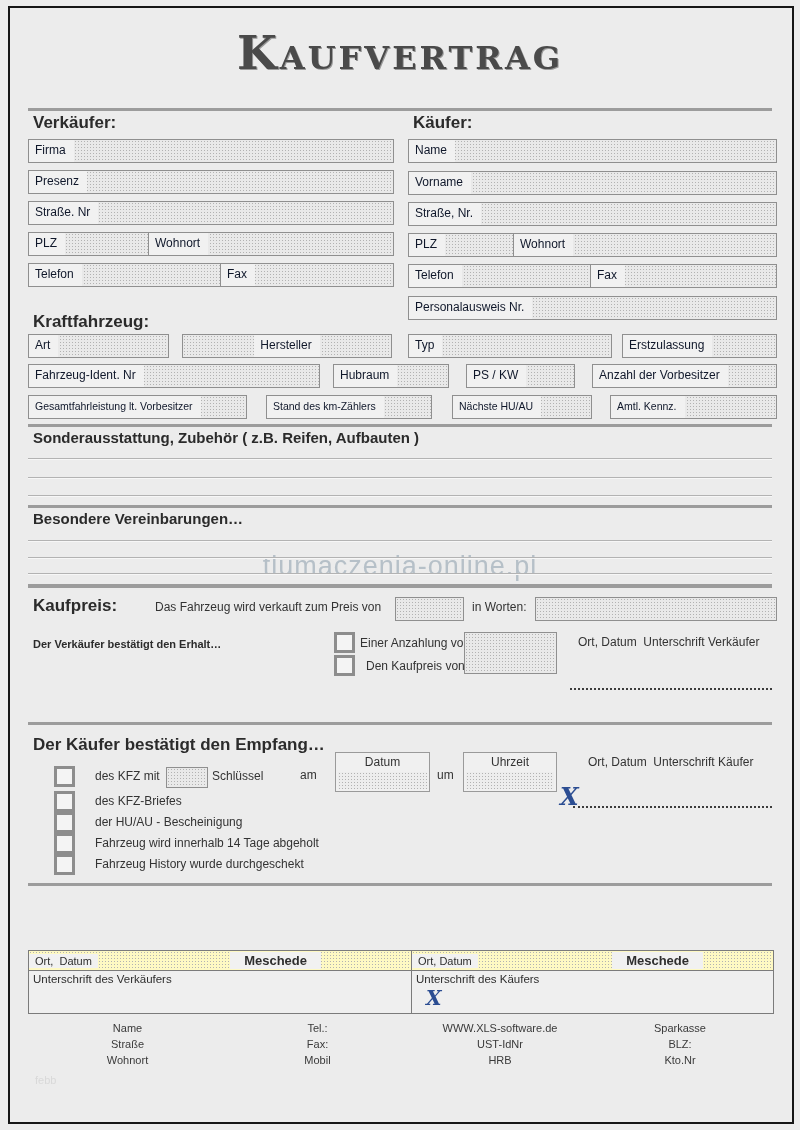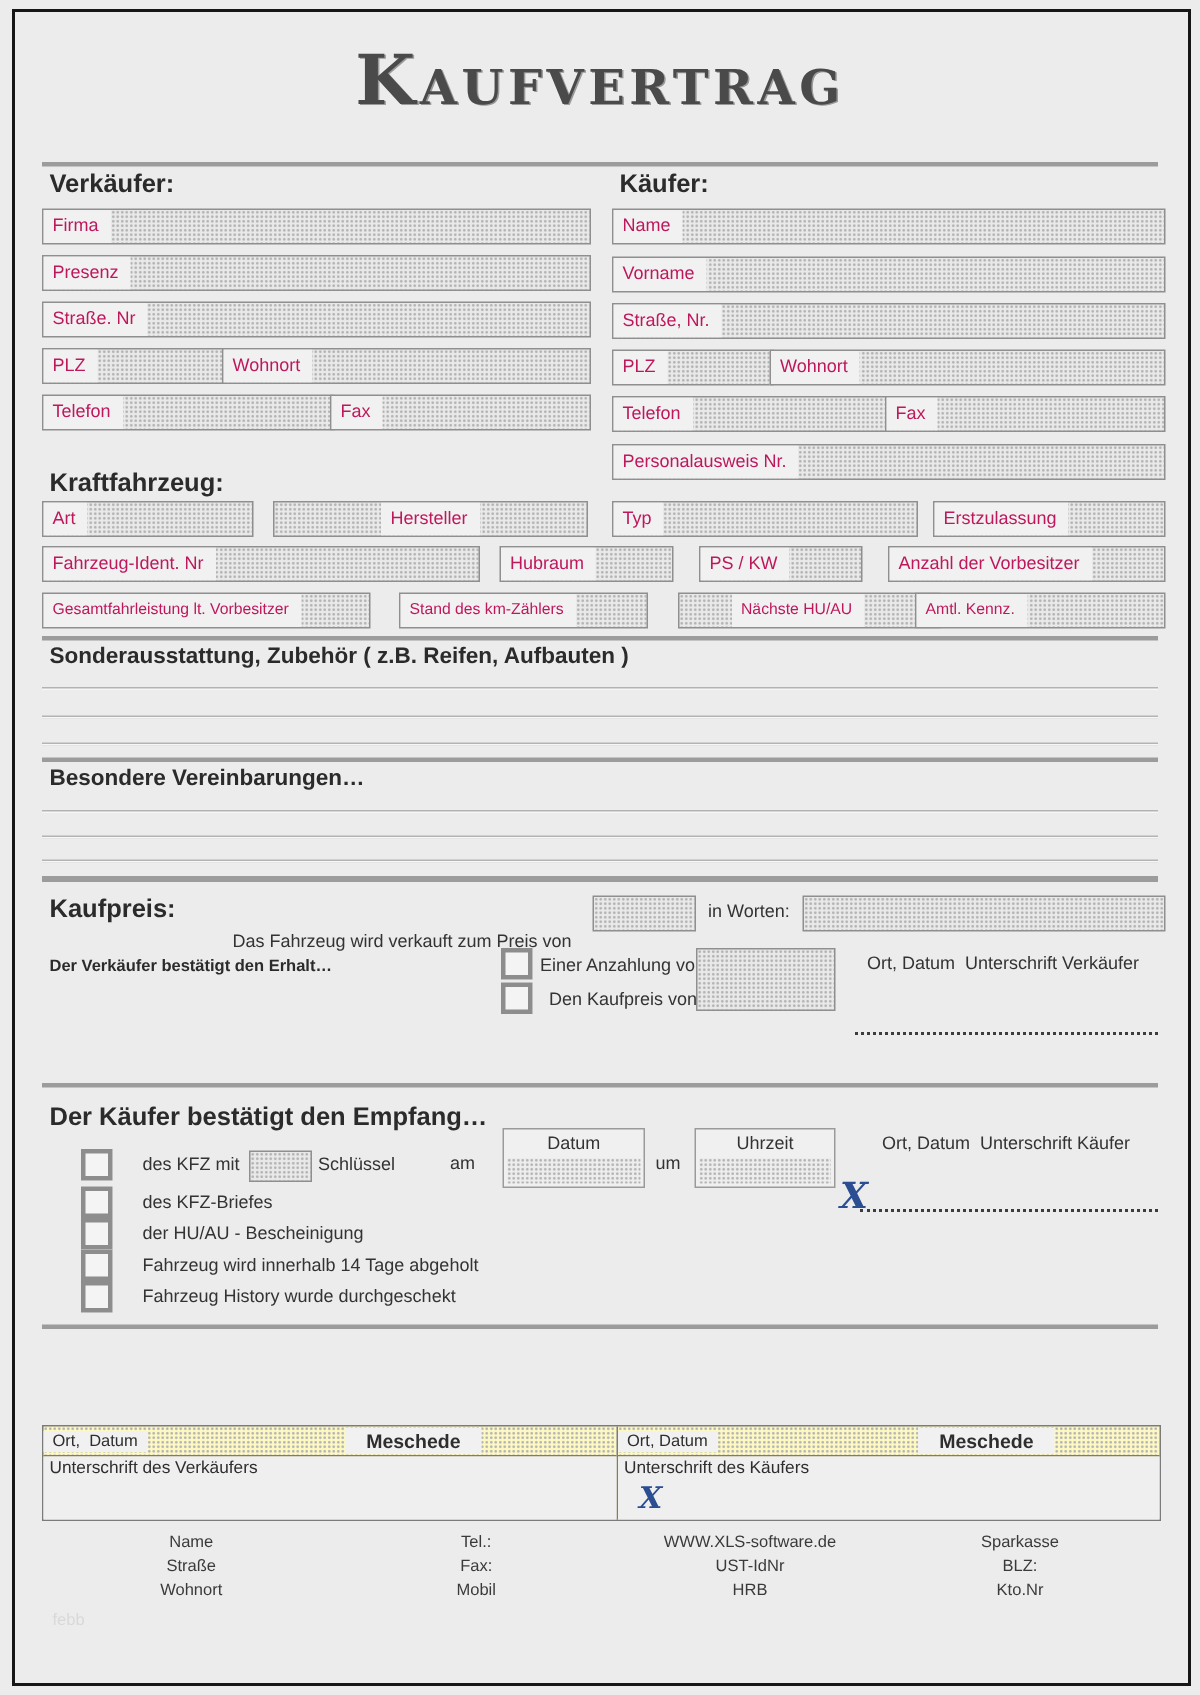--- a/index.html
+++ b/index.html
@@ -10,21 +10,21 @@
          font-family:"DejaVu Serif",serif;font-weight:bold;font-variant:small-caps;
          font-size:46px;letter-spacing:3px;color:#4a4a4a;text-shadow:1px 1px 0 #9a9a9a;}
   .h-it{position:absolute;font-weight:bold;color:#2b2b2b;}
   .thick{position:absolute;height:3px;background:#9c9c9c;}
   .thin{position:absolute;height:1px;background:#b3b3b3;border-bottom:1px solid #f7f7f7;}
   .field{position:absolute;border:1px solid #8f8f8f;
          background-color:#e9e9e9;
          background-image:radial-gradient(circle,#b2b2b2 0.8px,transparent 0.9px);
          background-size:3px 3px;overflow:hidden;}
   .field .lbl{display:inline-block;background:#f1f1f1;padding:3px 8px 3px 6px;
-              font-size:12px;color:#be185d;height:100%;box-sizing:border-box;white-space:pre;}
+              font-size:12px;color:#0f172a;height:100%;box-sizing:border-box;white-space:pre;}
   .small .lbl{font-size:10.5px;padding-top:4px;}
   .cb{position:absolute;width:15px;height:15px;border:3px solid #8d8d8d;background:#f4f4f4;}
   .cblbl{position:absolute;font-size:12px;color:#333;}
   .txt{position:absolute;font-size:12px;color:#333;}
   .pre{white-space:pre;}
   .dotline{position:absolute;border-bottom:2px dotted #3c3c3c;}
   .xmark{position:absolute;font-family:"DejaVu Serif",serif;font-style:italic;font-weight:bold;
          font-size:24px;color:#2b4d92;}
   .databox{position:absolute;border:1px solid #9a9a9a;background:#f0f0f0;}
   .databox .hd{height:17px;font-size:12px;text-align:center;padding-top:2px;color:#333;}
@@ -81,38 +81,39 @@
   <div class="field" style="left:408px;top:334px;width:202px;height:22px;"><span class="lbl">Typ</span></div>
   <div class="field" style="left:622px;top:334px;width:153px;height:22px;"><span class="lbl">Erstzulassung</span></div>
 
   <div class="field" style="left:28px;top:364px;width:290px;height:22px;"><span class="lbl">Fahrzeug-Ident. Nr</span></div>
   <div class="field" style="left:333px;top:364px;width:114px;height:22px;"><span class="lbl">Hubraum</span></div>
   <div class="field" style="left:466px;top:364px;width:107px;height:22px;"><span class="lbl">PS / KW</span></div>
   <div class="field" style="left:592px;top:364px;width:183px;height:22px;"><span class="lbl">Anzahl der Vorbesitzer</span></div>
 
   <div class="field small" style="left:28px;top:395px;width:217px;height:22px;"><span class="lbl">Gesamtfahrleistung lt. Vorbesitzer</span></div>
   <div class="field small" style="left:266px;top:395px;width:164px;height:22px;"><span class="lbl">Stand des km-Zählers</span></div>
-  <div class="field small" style="left:452px;top:395px;width:138px;height:22px;padding-left:35px;"><span class="lbl">Nächste HU/AU</span></div>
+  <div class="field small" style="left:452px;top:395px;width:138px;height:22px;"><span class="lbl">Nächste HU/AU</span></div>
   <div class="field small" style="left:610px;top:395px;width:165px;height:22px;"><span class="lbl">Amtl. Kennz.</span></div>
 
   <div class="thick" style="left:28px;top:424px;width:744px;"></div>
   <div class="h-it" style="left:33px;top:429px;font-size:15px;">Sonderausstattung, Zubehör ( z.B. Reifen, Aufbauten )</div>
   <div class="thin" style="left:28px;top:458px;width:744px;"></div>
   <div class="thin" style="left:28px;top:477px;width:744px;"></div>
   <div class="thin" style="left:28px;top:495px;width:744px;"></div>
 
   <div class="thick" style="left:28px;top:505px;width:744px;"></div>
   <div class="h-it" style="left:33px;top:510px;font-size:15px;">Besondere Vereinbarungen…</div>
+  <div class="watermark">tlumaczenia-online.pl</div>
   <div class="thin" style="left:28px;top:540px;width:744px;"></div>
   <div class="thin" style="left:28px;top:557px;width:744px;"></div>
   <div class="thin" style="left:28px;top:573px;width:744px;"></div>
   <div class="thick" style="left:28px;top:584px;width:744px;height:4px;"></div>
 
   <div class="h-it" style="left:33px;top:596px;font-size:17px;">Kaufpreis:</div>
-  <div class="txt" style="left:155px;top:600px;margin-top:20px;">Das Fahrzeug wird verkauft zum Preis von</div>
+  <div class="txt" style="left:155px;top:600px;">Das Fahrzeug wird verkauft zum Preis von</div>
   <div class="field" style="left:395px;top:597px;width:67px;height:22px;"></div>
   <div class="txt" style="left:472px;top:600px;">in Worten:</div>
   <div class="field" style="left:535px;top:597px;width:240px;height:22px;"></div>
 
   <div class="h-it" style="left:33px;top:638px;font-size:11px;">Der Verkäufer bestätigt den Erhalt…</div>
   <div class="cb" style="left:334px;top:632px;"></div>
   <div class="cblbl" style="left:360px;top:636px;">Einer Anzahlung von</div>
   <div class="cb" style="left:334px;top:655px;"></div>
   <div class="cblbl" style="left:366px;top:659px;">Den Kaufpreis von</div>
   <div class="field" style="left:464px;top:632px;width:91px;height:40px;"></div>

